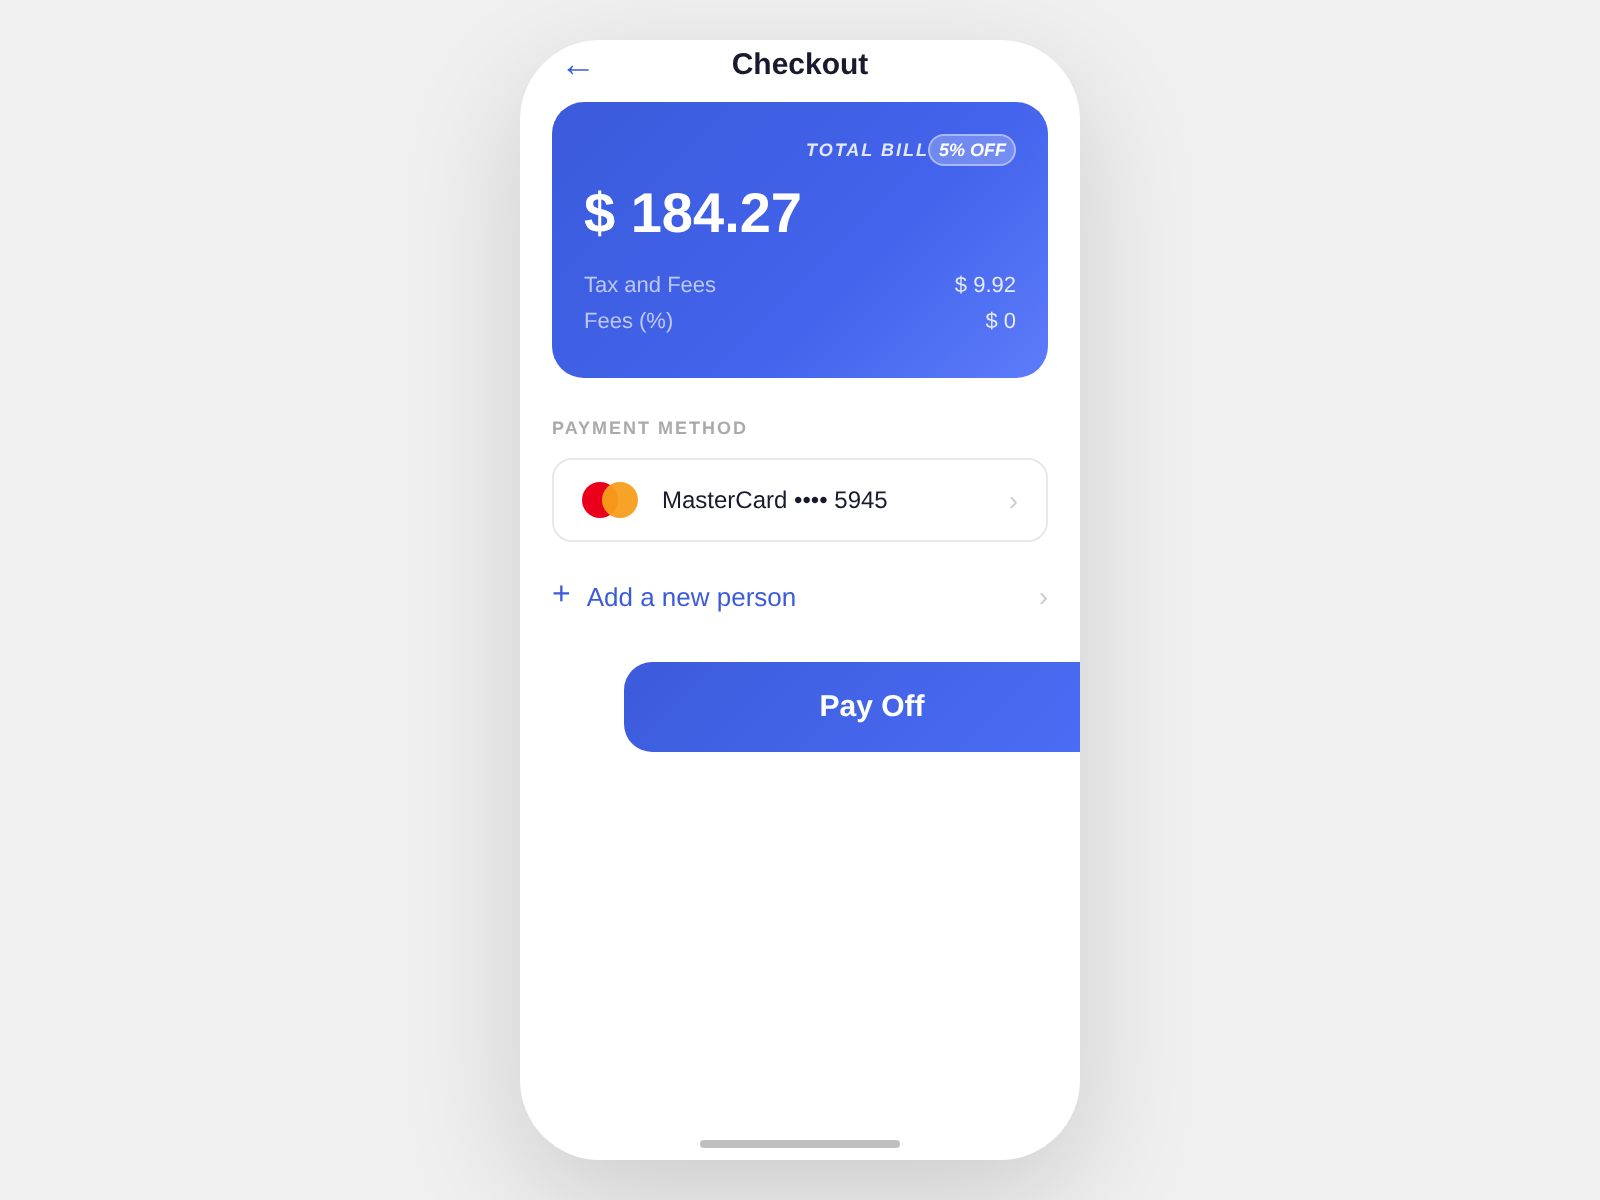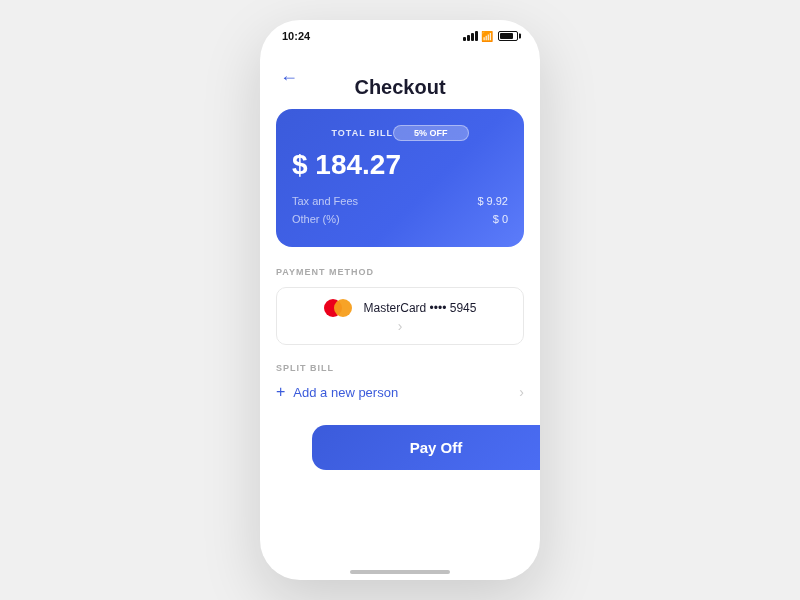--- a/index.html
+++ b/index.html
@@ -101,61 +101,61 @@
     .back-btn {
       position: absolute;
       left: 20px;
       color: #3b5bdb;
       font-size: 18px;
       cursor: pointer;
       font-weight: 300;
     }
 
     .header-title {
-      font-size: 20px;
+      font-size: 15px;
       font-weight: 600;
       color: #1a1a2e;
-      margin-top: 24px;
     }
 
     .content {
       flex: 1;
       overflow-y: auto;
       padding: 0 16px 16px;
     }
 
     .bill-card {
       background: linear-gradient(135deg, #3b5bdb 0%, #4263eb 60%, #5c7cfa 100%);
       border-radius: 16px;
       padding: 16px;
       color: white;
       position: relative;
       margin-bottom: 20px;
     }
 
     .bill-card-header {
       display: flex;
-      justify-content: center;
+      justify-content: flex-end;
       align-items: center;
       margin-bottom: 8px;
+      font-style: italic;
     }
 
     .total-bill-label {
       font-size: 9px;
       font-weight: 700;
       letter-spacing: 1px;
       color: rgba(255,255,255,0.85);
       text-transform: uppercase;
     }
 
     .discount-badge {
       background: rgba(255,255,255,0.25);
       border: 1px solid rgba(255,255,255,0.4);
       border-radius: 10px;
-      padding: 2px 20px;
+      padding: 2px 4px;
       font-size: 9px;
       font-weight: 600;
       color: white;
     }
 
     .total-amount {
       font-size: 28px;
       font-weight: 700;
       color: white;
       margin-bottom: 14px;
@@ -221,21 +221,20 @@
 
     .payment-row {
       display: flex;
       align-items: center;
       justify-content: space-between;
       padding: 12px 0;
       border: 1.5px solid #e8e8e8;
       border-radius: 10px;
       padding: 10px 14px;
       cursor: pointer;
-      flex-direction: column;
     }
 
     .payment-left {
       display: flex;
       align-items: center;
       gap: 10px;
     }
 
     .mastercard-icon {
       width: 30px;
@@ -331,56 +330,41 @@
       height: 4px;
       background: #c0c0c0;
       border-radius: 2px;
     }
   </style>
 </head>
 <body>
 
 <div class="phone">
 
-  <div class="status-bar">
-    <span>10:24</span>
-    <div class="status-icons">
-      <div class="signal-bars">
-        <span style="height: 4px;"></span>
-        <span style="height: 6px;"></span>
-        <span style="height: 8px;"></span>
-        <span style="height: 10px;"></span>
-      </div>
-      <span class="wifi-icon">📶</span>
-      <div class="battery">
-        <div class="battery-fill"></div>
-      </div>
-    </div>
-  </div>
 
   <div class="header">
     <span class="back-btn">←</span>
     <span class="header-title">Checkout</span>
   </div>
 
   <div class="content">
 
     
     <div class="bill-card">
       <div class="bill-card-header">
         <span class="total-bill-label">TOTAL BILL</span>
         <span class="discount-badge">5% OFF</span>
       </div>
       <div class="total-amount">$ 184.27</div>
       <div class="bill-detail-row">
         <span class="bill-detail-label">Tax and Fees</span>
         <span class="bill-detail-value">$ 9.92</span>
       </div>
       <div class="bill-detail-row">
-        <span class="bill-detail-label">Other (%)</span>
+        <span class="bill-detail-label">Fees (%)</span>
         <span class="bill-detail-value">$ 0</span>
       </div>
     </div>
 
     
 
     
     <div class="payment-section">
       <div class="section-label">PAYMENT METHOD</div>
       <div class="payment-row">
@@ -390,21 +374,20 @@
             <div class="mc-circle-right"></div>
           </div>
           <span class="payment-name">MasterCard •••• 5945</span>
         </div>
         <span class="chevron-right">›</span>
       </div>
     </div>
 
     
     <div class="split-section">
-      <div class="section-label">SPLIT BILL</div>
       <div class="add-person-row">
         <div class="add-person-left">
           <span class="plus-icon">+</span>
           <span class="add-person-label">Add a new person</span>
         </div>
         <span class="chevron-right">›</span>
       </div>
     </div>
 
     

